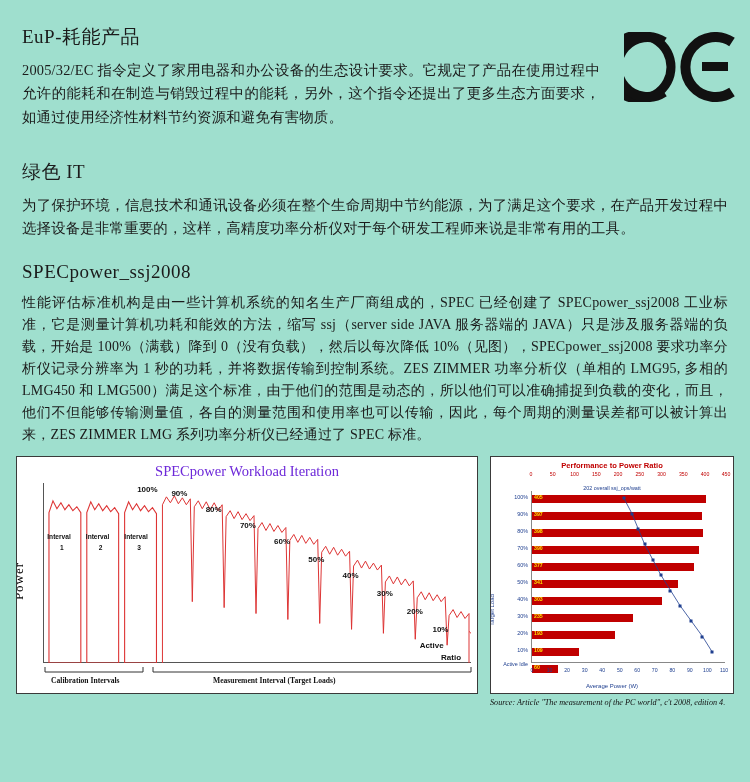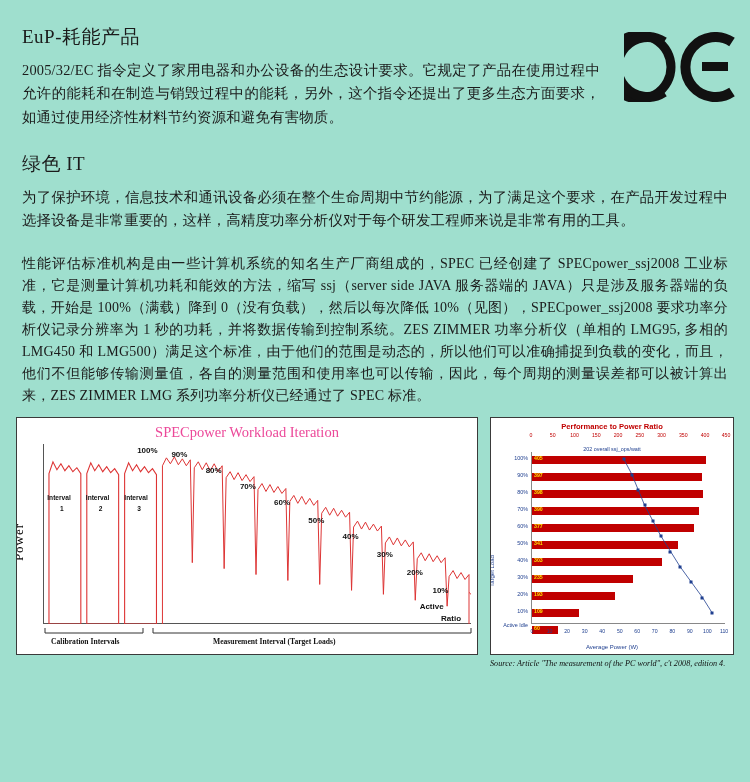--- a/index.html
+++ b/index.html
@@ -84,21 +84,21 @@
     line-height: 1.3;
   }
   
   .lc-title {
     position: absolute;
     left: 0; right: 0;
     top: 6px;
     text-align: center;
     font-family: "Liberation Serif", serif;
     font-size: 14.5px;
-    color: #ec4899;
+    color: #6d28d9;
   }
   .lc-ylabel {
     position: absolute;
     left: 2px;
     top: 116px;
     transform: rotate(-90deg) translate(-50%, 0);
     transform-origin: left center;
     font-family: "Liberation Serif", serif;
     font-size: 13px;
     letter-spacing: 1px;
@@ -252,26 +252,27 @@
       <svg class="ce-logo" viewBox="0 0 120 70">
         <path d="M47 35 A32 32 0 1 0 47 35.001" fill="none" stroke="#111" stroke-width="9" transform="rotate(0)"></path>
         <path d="M40 10 A30 30 0 1 0 40 60" fill="none" stroke="#111" stroke-width="10"></path>
         <path d="M108 10 A30 30 0 1 0 108 60" fill="none" stroke="#111" stroke-width="10"></path>
         <rect x="78" y="30" width="26" height="9" fill="#111"></rect>
       </svg>
       <h2 class="sec-title">EuP-耗能产品</h2>
       <p class="body-text" style="padding-right:128px;">2005/32/EC 指令定义了家用电器和办公设备的生态设计要求。它规定了产品在使用过程中允许的能耗和在制造与销毁过程中的能耗，另外，这个指令还提出了更多生态方面要求，如通过使用经济性材料节约资源和避免有害物质。</p>
     </div>
 
-    <div class="sec" style="margin-top:22px;">
+    <div class="sec" style="margin-top:30px;">
       <h2 class="sec-title">绿色 IT</h2>
       <p class="body-text">为了保护环境，信息技术和通讯设备必须在整个生命周期中节约能源，为了满足这个要求，在产品开发过程中选择设备是非常重要的，这样，高精度功率分析仪对于每个研发工程师来说是非常有用的工具。</p>
     </div>
 
     <div class="sec sec-spec" style="margin-top:20px; margin-bottom:10px;">
+      <h2 class="sec-title">SPECpower_ssj2008</h2>
       <p class="body-text">性能评估标准机构是由一些计算机系统的知名生产厂商组成的，SPEC 已经创建了 SPECpower_ssj2008 工业标准，它是测量计算机功耗和能效的方法，缩写 ssj（server side JAVA 服务器端的 JAVA）只是涉及服务器端的负载，开始是 100%（满载）降到 0（没有负载），然后以每次降低 10%（见图），SPECpower_ssj2008 要求功率分析仪记录分辨率为 1 秒的功耗，并将数据传输到控制系统。ZES ZIMMER 功率分析仪（单相的 LMG95, 多相的 LMG450 和 LMG500）满足这个标准，由于他们的范围是动态的，所以他们可以准确捕捉到负载的变化，而且，他们不但能够传输测量值，各自的测量范围和使用率也可以传输，因此，每个周期的测量误差都可以被计算出来，ZES ZIMMER LMG 系列功率分析仪已经通过了 SPEC 标准。</p>
     </div>
   </div>
 
   <div class="figures">
 
     <div class="fig fig-left">
       <div class="fig-frame">
         <div class="lc-title">SPECpower Workload Iteration</div>
         <div class="lc-ylabel">Power</div>

